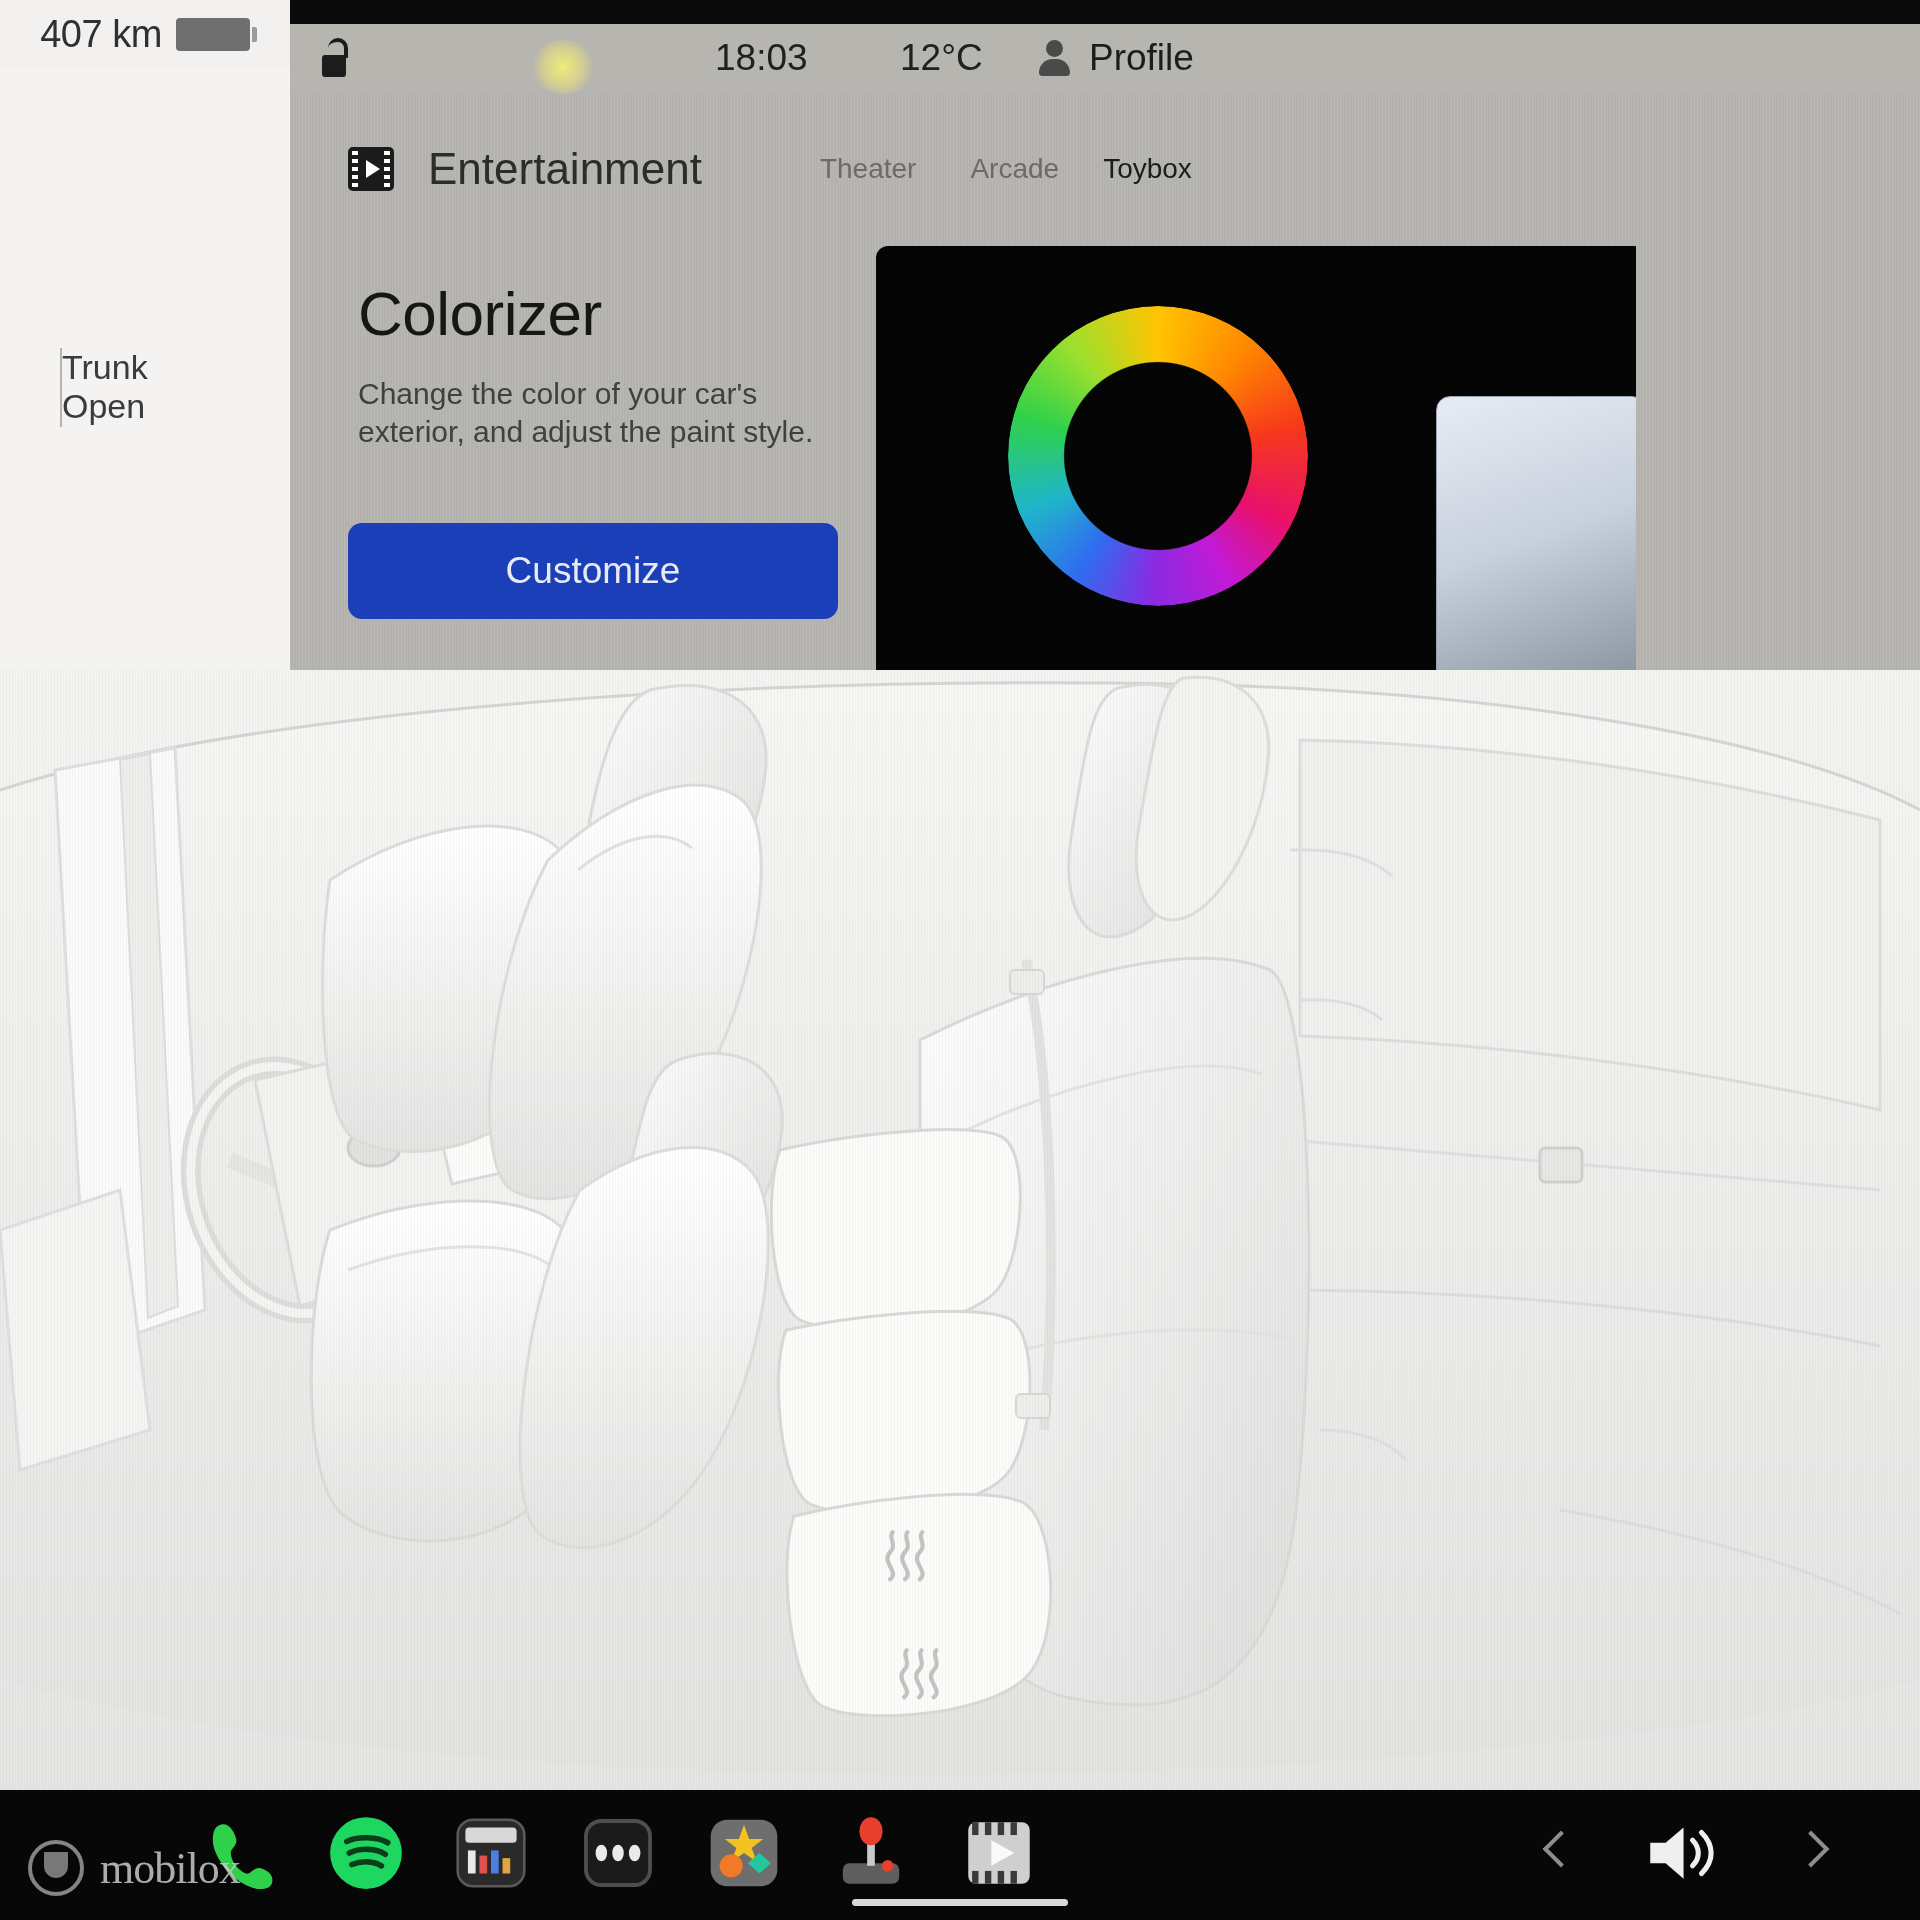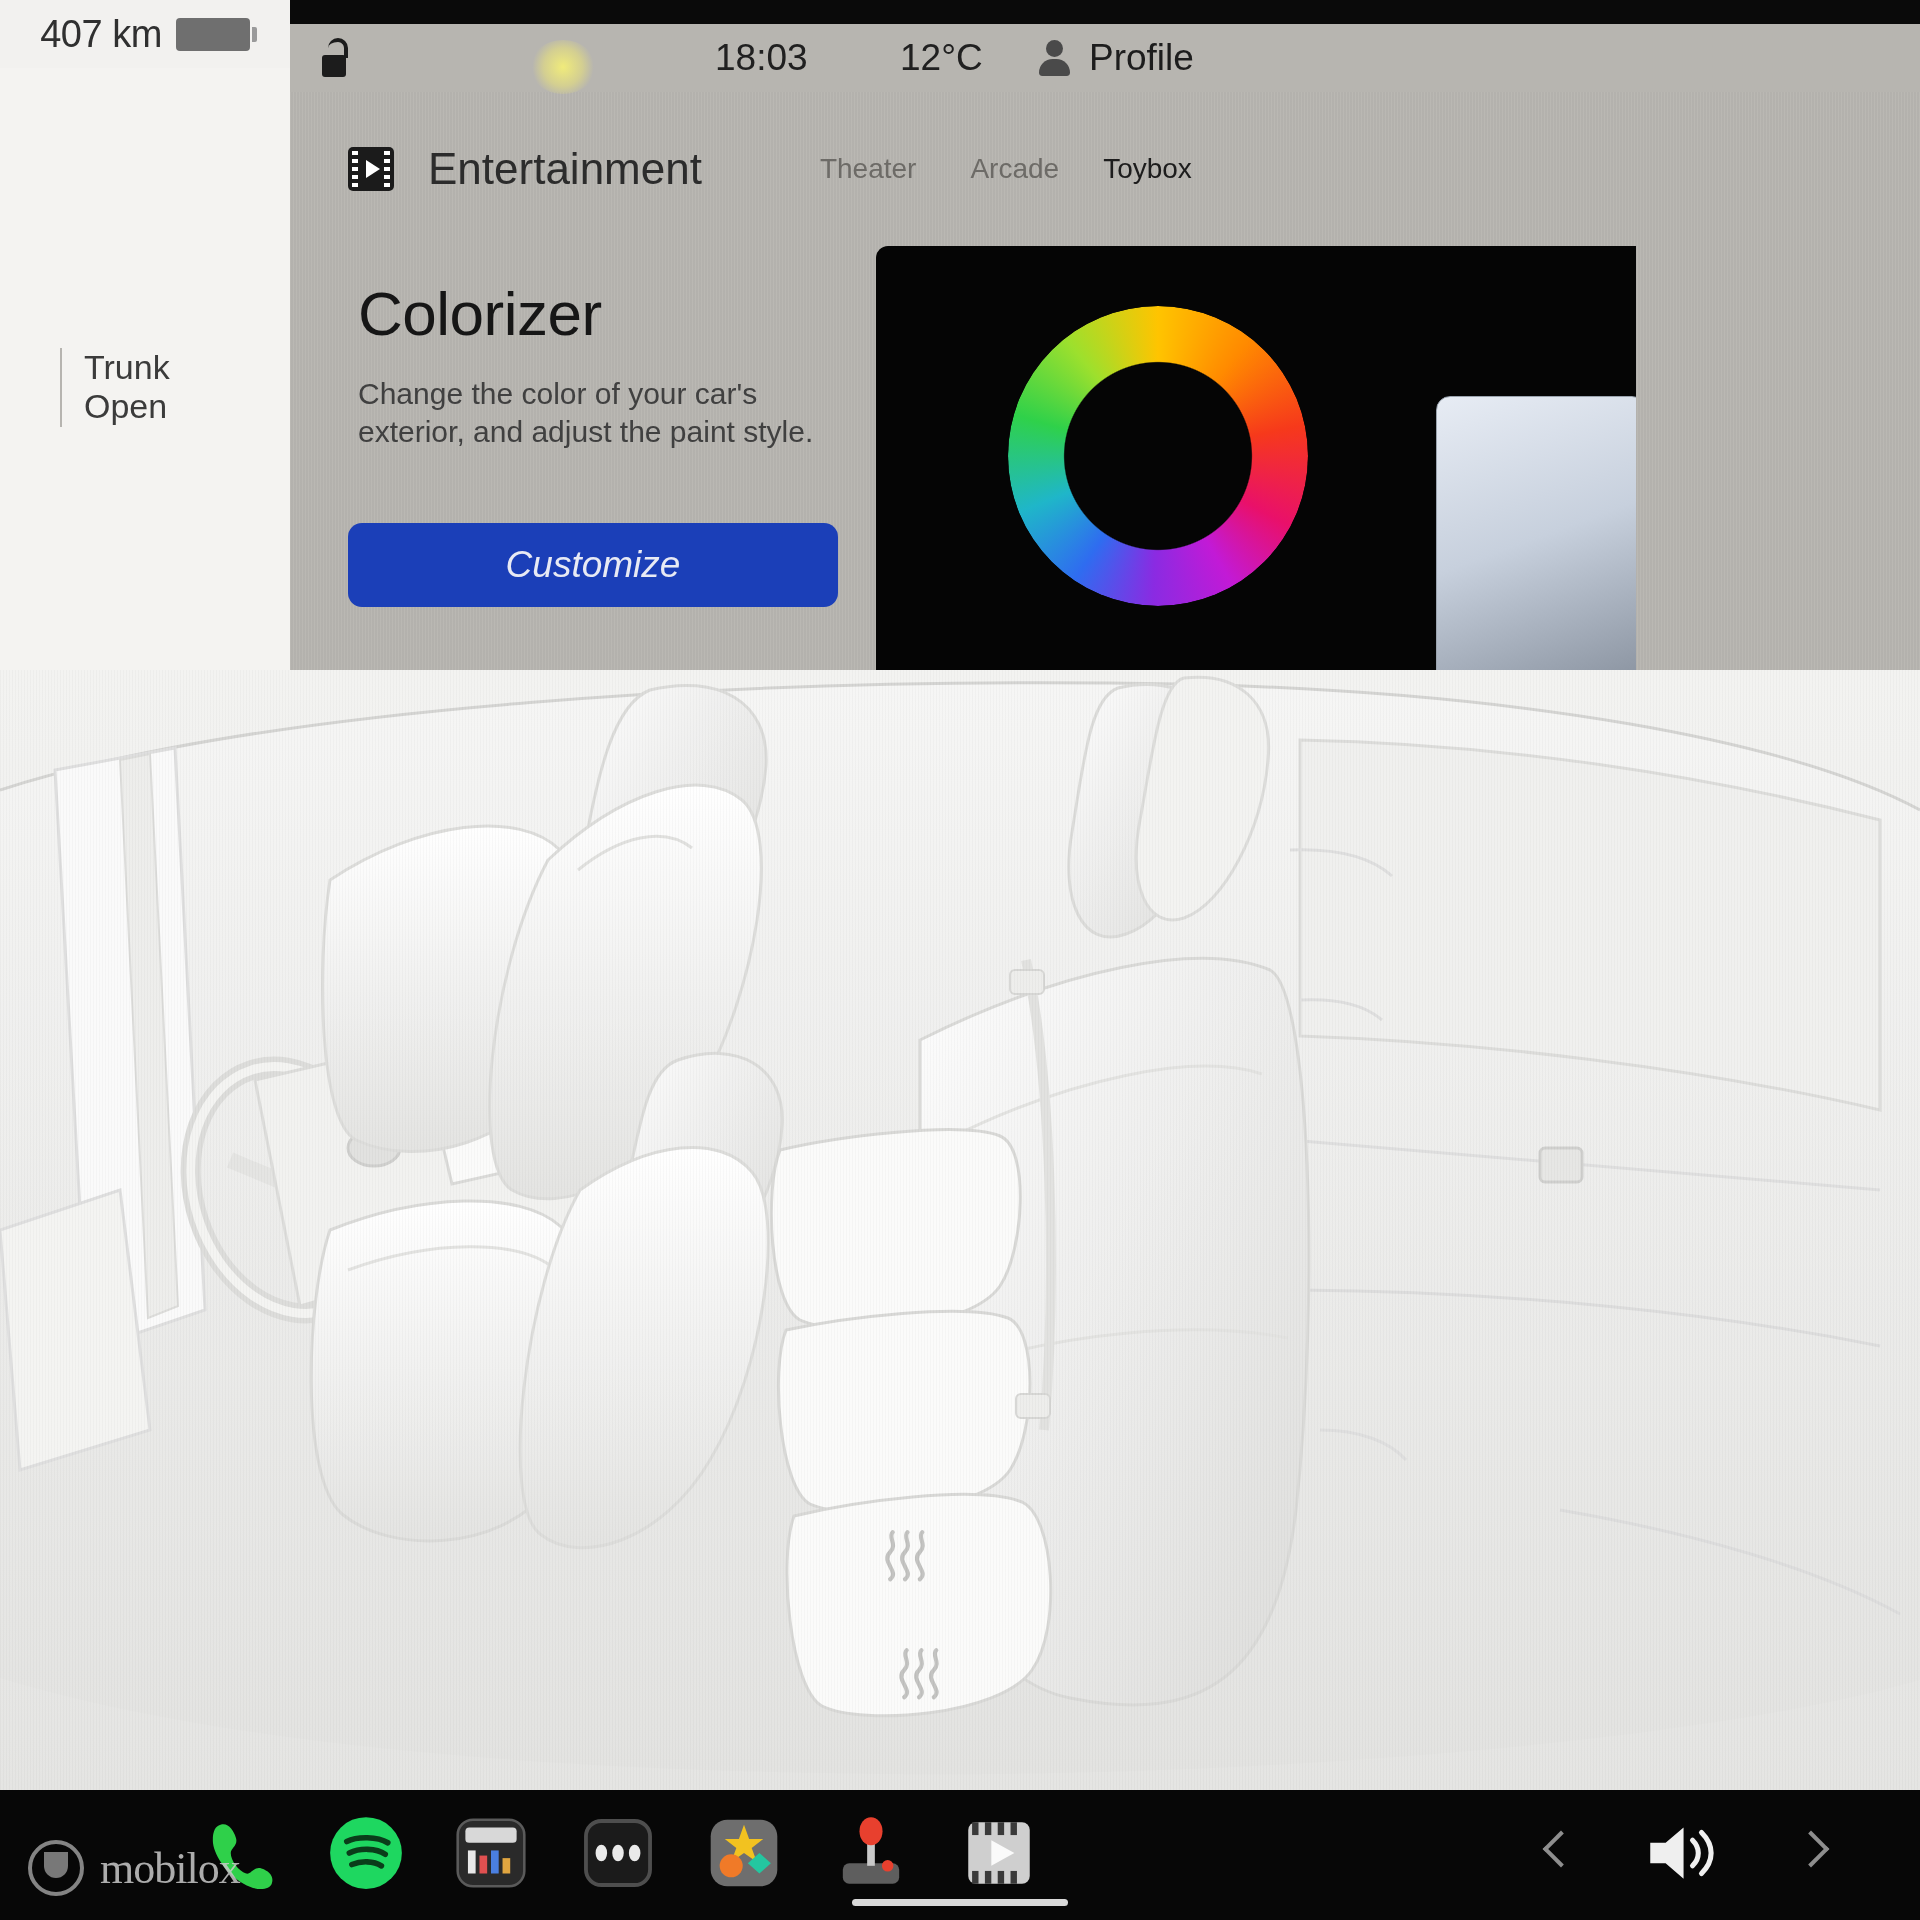--- a/index.html
+++ b/index.html
@@ -72,21 +72,20 @@
   }
 
   
   #left-panel{
     position:absolute; left:0; top:68px; width:290px; height:612px;
     background:#f4f3f1;
     z-index:10;
   }
   #trunk-card{
     position:absolute; left:60px; top:280px;
-    padding-left:22px;
     border-left:2px solid #b6b4b0;
   }
   #trunk-card div{ font-size:34px; color:#3b3b3b; line-height:1.16; }
 
   
   #app-area{
     position:absolute; left:290px; top:68px; width:1630px; height:612px;
     background:#b7b5b0;
     z-index:9;
   }
@@ -126,24 +125,24 @@
 
   
   #colorizer-card{
     position:absolute; left:68px; top:210px; width:530px;
   }
   #colorizer-title{ font-size:62px; color:#161616; letter-spacing:-0.5px; }
   #colorizer-desc{
     margin-top:26px; font-size:30px; line-height:1.28; color:#404040; max-width:470px;
   }
   #customize-button{
-    position:absolute; left:58px; top:455px; width:490px; height:84px;
+    position:absolute; left:58px; top:455px; width:490px; height:96px;
     background:#1b3fb8; border-radius:14px;
     display:flex; align-items:center; justify-content:center;
-    color:#e8eaf4; font-size:37px;font-style:italic;
+    color:#e8eaf4; font-size:37px;
   }
 
   
   #preview-panel{
     position:absolute; left:586px; top:178px; width:760px; height:434px;
     background:#050505; border-radius:12px 0 0 0; overflow:hidden;
   }
   #color-wheel{
     position:absolute; left:132px; top:60px; width:300px; height:300px;
     border-radius:50%;

